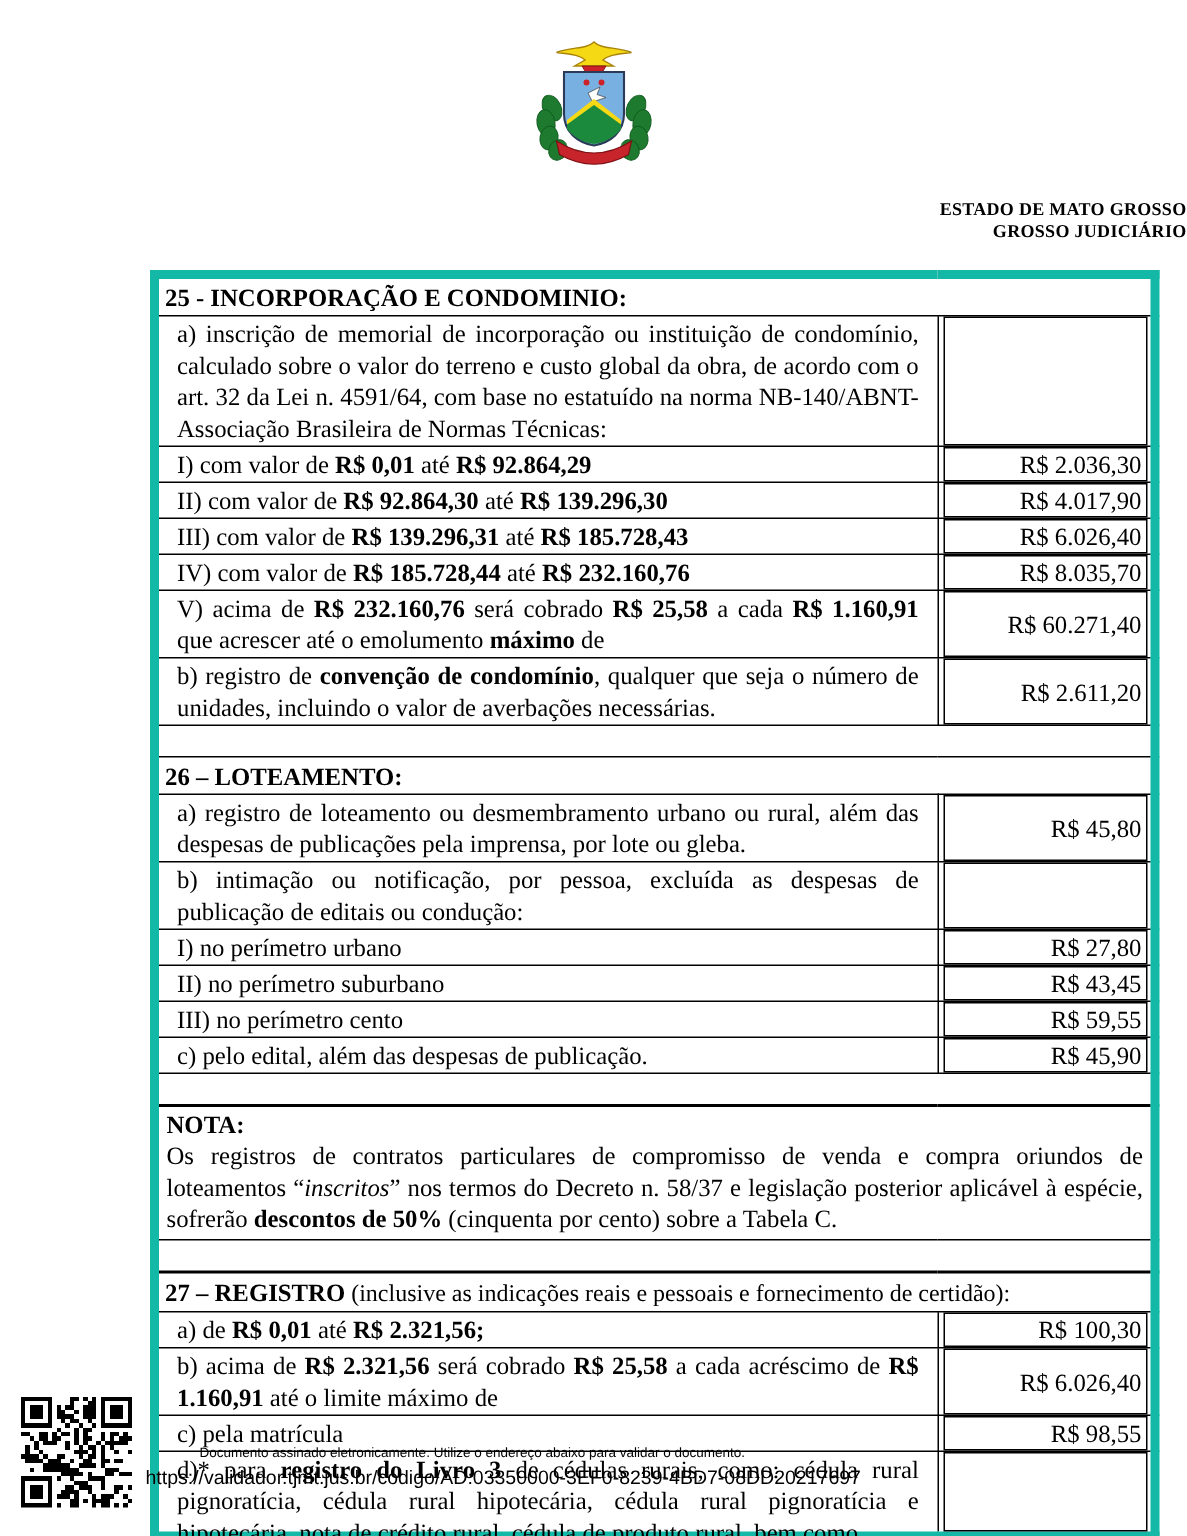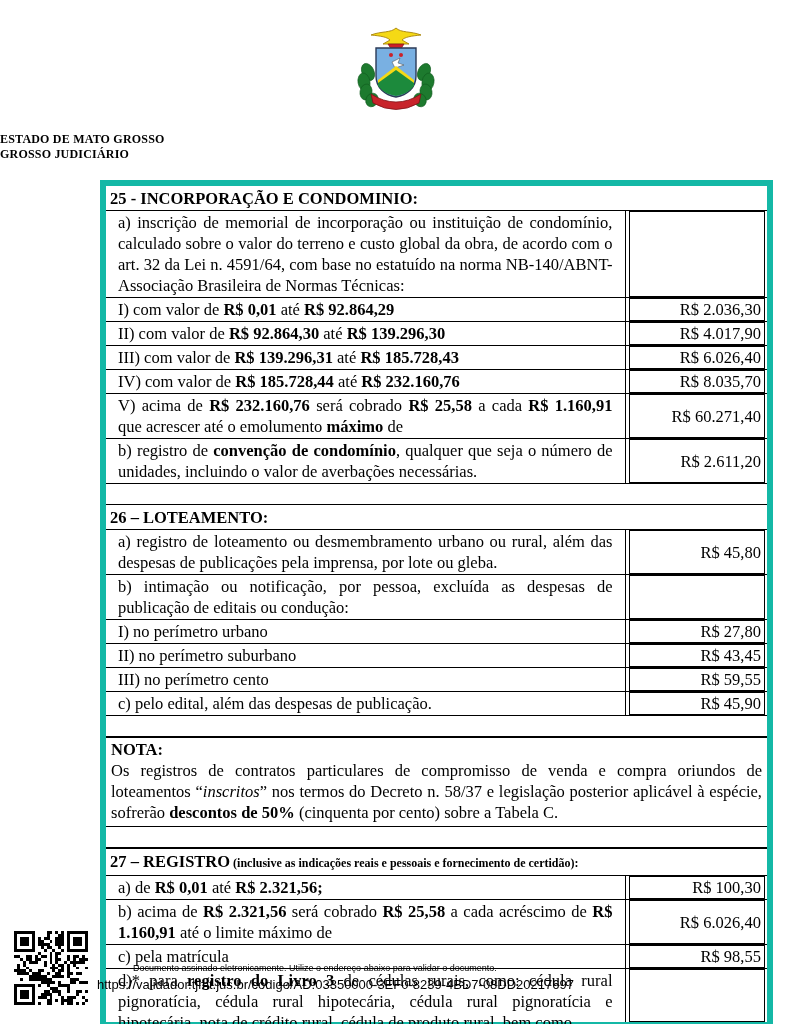--- a/index.html
+++ b/index.html
@@ -4,32 +4,32 @@
 <style>
   html,body{margin:0;padding:0;}
   body{
     width:791px;height:1024px;background:#ffffff;position:relative;overflow:hidden;
     font-family:"Liberation Serif",serif;color:#000;
   }
   .page{position:absolute;inset:0;background:#fff;}
 
   
   .crest{position:absolute;left:50%;top:26px;margin-left:-55px;width:110px;height:94px;}
-  .org-block{position:absolute;top:132px;left:0;right:0;text-align:left;
+  .org-block{position:absolute;top:132px;left:0;right:0;text-align:right;
     font-weight:bold;font-size:12px;line-height:15px;letter-spacing:.2px;}
 
   
   table.fee-table{
     position:absolute;left:100px;top:180px;width:667px;
     border-collapse:collapse;table-layout:fixed;border:6px solid #14b8a6;
   }
   col.c-desc{width:522px;} col.c-val{width:145px;}
   table.fee-table td{border:1px solid #000;vertical-align:top;font-size:16.5px;line-height:21px;}
   td.sec{font-weight:bold;font-size:17.5px;padding:2px 4px 1px 4px;}
-  td.sec .reg{font-weight:bold;font-size:12px;}
+  td.sec .reg{font-weight:normal;font-size:16px;}
   td.desc{padding:1px 12px;text-align:justify;margin-left:48px;}
   td.blankcell{height:18px;}
   td.notecell{padding:1px 5px 3px 5px;}
   .note-title{font-weight:bold;}
   .note-body{text-align:justify;}
   td.valcell{position:relative;padding:0;}
   .valbox{
     position:absolute;top:0;bottom:0;left:3px;right:2px;border:1px solid #000;
     display:flex;align-items:center;justify-content:flex-end;
     padding-right:3px;font-size:16.5px;white-space:nowrap;

